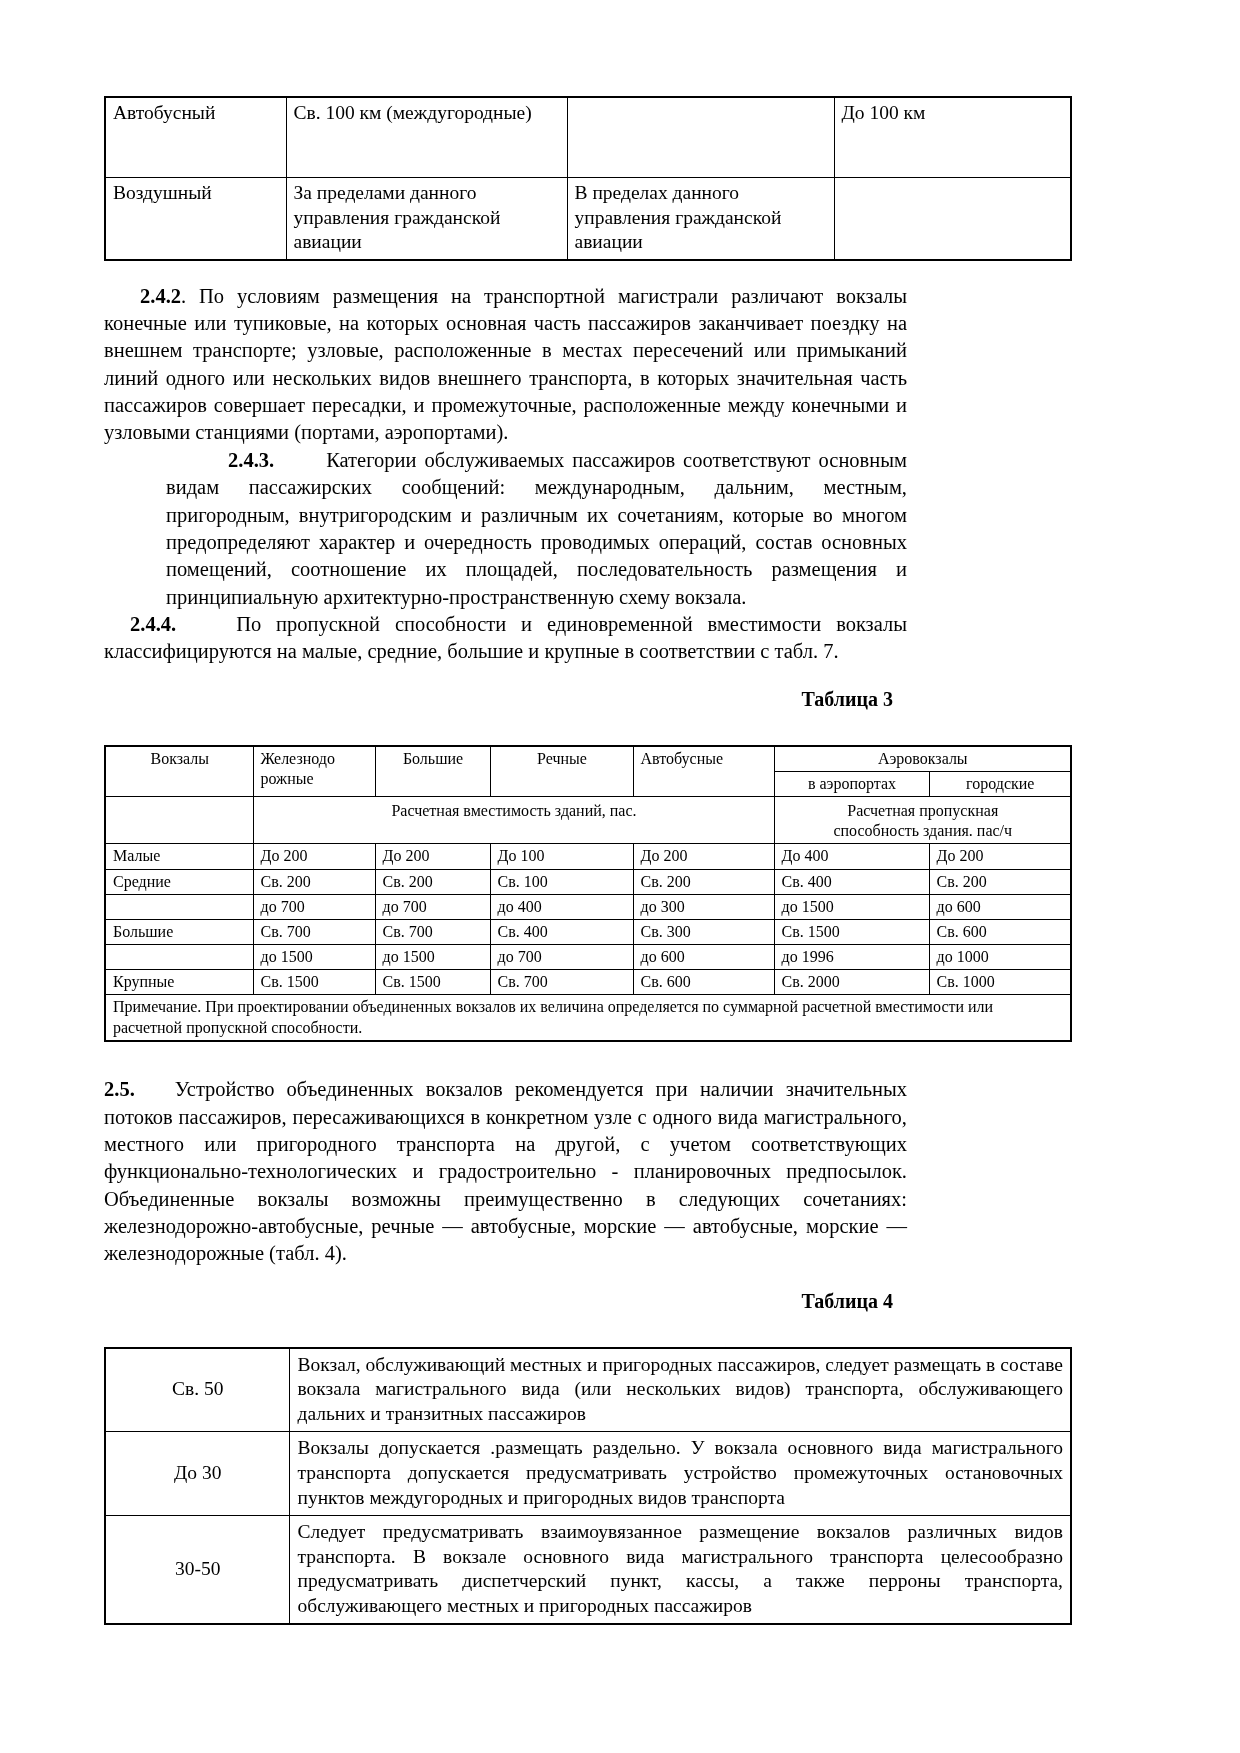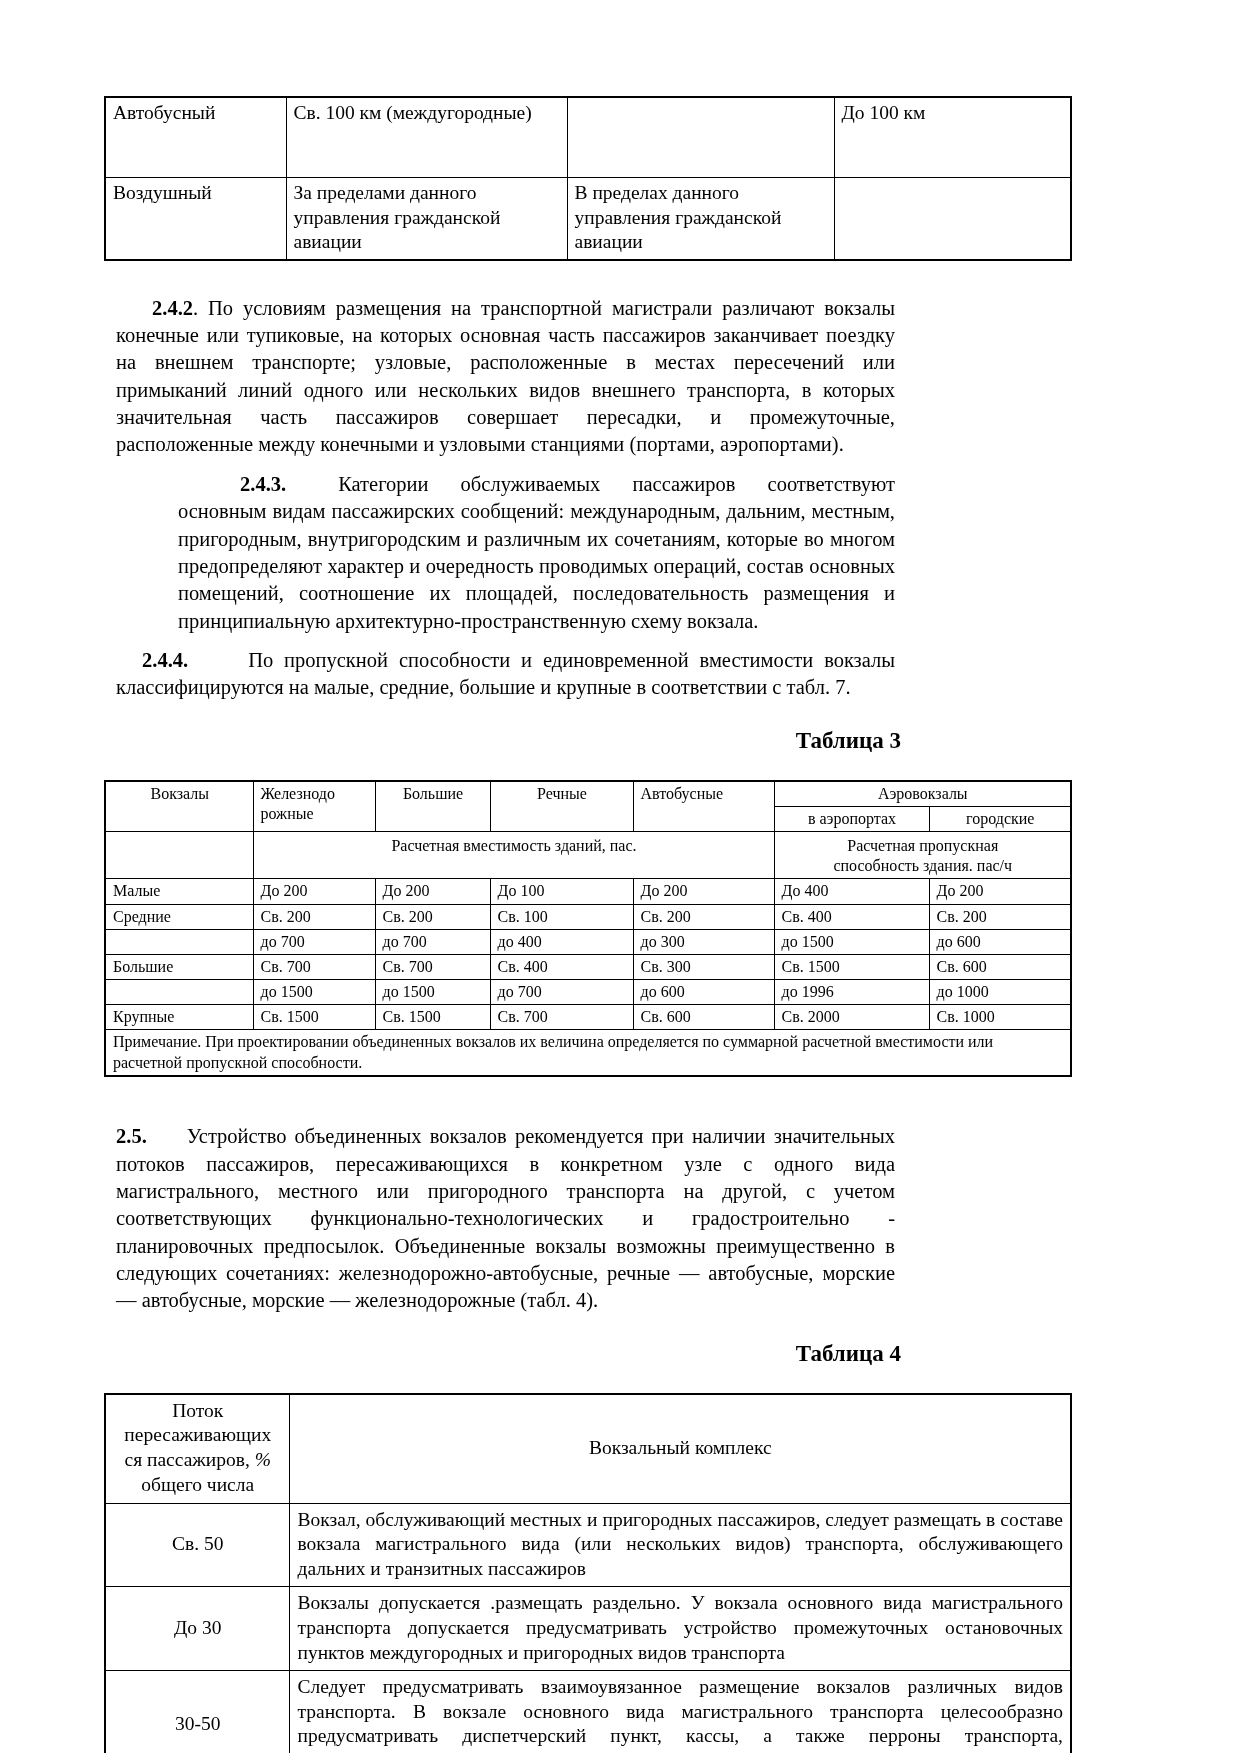--- a/index.html
+++ b/index.html
@@ -42,40 +42,40 @@
     border: 2.4px solid #000;
   }
   
   #table-top { margin: 0 0 0 0; }
   #table-top td { height: 36px; }
   #table-top tr.r1 td { height: 72px; }
   #table-top tr.r2 td { height: 72px; }
 
   
   p.body {
-    margin: 12px;
+    margin: 0;
     font-size: 20.5px;
     line-height: 1.335;
     text-align: justify;
     text-justify: inter-word;
   }
   p.body.indent-first { text-indent: 36px; }
   .blk-indent {
     margin-left: 62px;
   }
   .num { font-weight: bold; }
   .gap-s { height: 10px; }
   .gap-m { height: 22px; }
   .gap-l { height: 34px; }
 
   .tbl-caption {
-    font-size: 23px;
+    font-size: 20px;
     font-weight: bold;
     text-align: right;
-    margin: 4px;
+    margin: 12px;
     padding-right: 2px;
   }
 
   
   #table3 { font-size: 16px; }
   #table3 td { padding: 2px 6px 2px 7px; }
   #table3 td.ctr { text-align: center; }
   #table3 td.hdr { text-align: center; }
 
   
@@ -238,29 +238,20 @@
 
   <div class="gap-m"></div>
 
   <table class="doc outer-thick" id="table4">
     <colgroup>
       <col style="width:184px">
       <col style="width:782px">
     </colgroup>
     <tbody>
       <tr>
-        <td class="ctr" style="line-height:1.27;">
-          <div>Поток</div>
-          <div>пересаживающих</div>
-          <div><span>ся пассажиров, </span><span class="ital">%</span></div>
-          <div>общего числа</div>
-        </td>
-        <td class="ctr">Вокзальный комплекс</td>
-      </tr>
-      <tr>
         <td class="ctr">Св. 50</td>
         <td class="just">Вокзал, обслуживающий местных и пригородных пассажиров, следует размещать в составе вокзала магистрального вида (или нескольких видов) транспорта, обслуживающего дальних и транзитных пассажиров</td>
       </tr>
       <tr>
         <td class="ctr">До 30</td>
         <td class="just">Вокзалы допускается .размещать раздельно. У вокзала основного вида магистрального транспорта допускается предусматривать устройство промежуточных остановочных пунктов междугородных и пригородных видов транспорта</td>
       </tr>
       <tr>
         <td class="ctr">30-50</td>
         <td class="just">Следует предусматривать взаимоувязанное размещение вокзалов различных видов транспорта. В вокзале основного вида магистрального транспорта целесообразно предусматривать диспетчерский пункт, кассы, а также перроны транспорта, обслуживающего местных и пригородных пассажиров</td>

